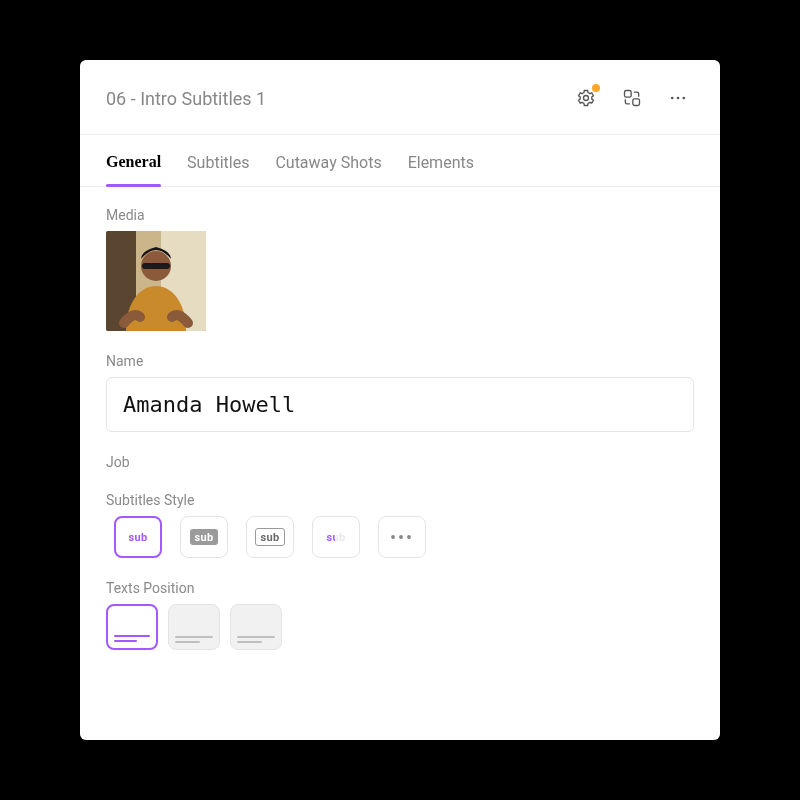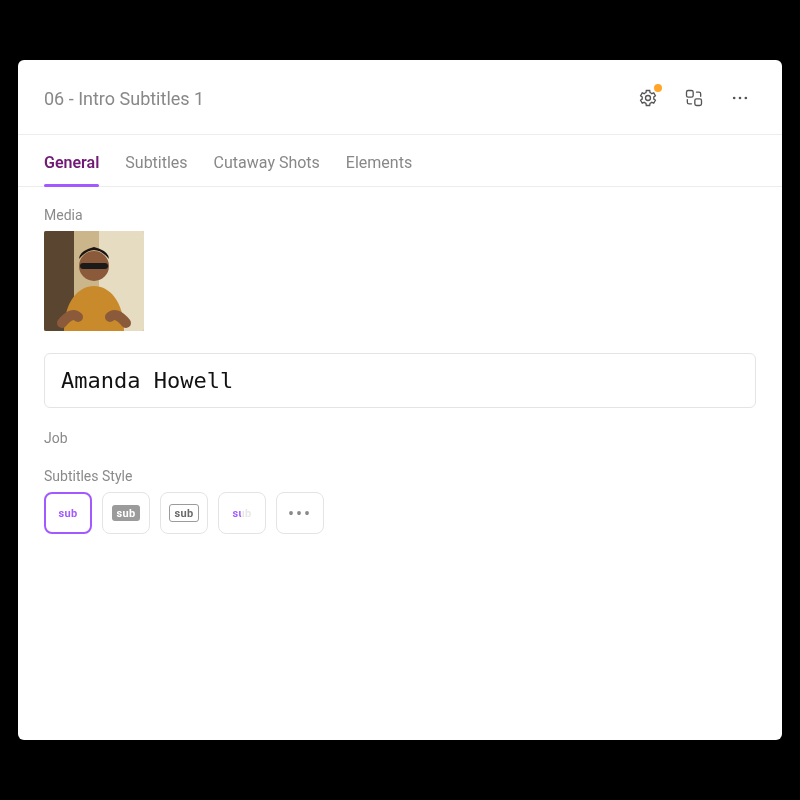--- a/index.html
+++ b/index.html
@@ -3,21 +3,21 @@
 <meta charset="utf-8">
 <style>
   * { box-sizing: border-box; margin: 0; padding: 0; }
   body {
     width: 800px; height: 800px;
     background: #000;
     font-family: -apple-system, BlinkMacSystemFont, "Segoe UI", Roboto, Arial, sans-serif;
     display: flex; align-items: center; justify-content: center;
   }
   .panel {
-    width: 764px; height: 680px;
+    width: 640px; height: 680px;
     background: #fff; border-radius: 6px;
     box-shadow: 0 8px 24px rgba(0,0,0,.4);
     display: flex; flex-direction: column;
     overflow: hidden;
   }
   .header {
     display: flex; align-items: center;
     padding: 22px 26px 20px 26px;
     border-bottom: 1px solid #ededed;
   }
@@ -39,21 +39,21 @@
   }
   .tabs {
     display: flex; gap: 26px;
     padding: 18px 26px 0 26px;
     border-bottom: 1px solid #ededed;
   }
   .tab {
     font-size: 16px; color: #888; padding-bottom: 14px;
     cursor: pointer; position: relative;
   }
-  .tab.active { color: #701a75; font-weight: 600; }
+  .tab.active { color: #000000; font-weight: 600; font-family: Liberation Serif, serif; }
   .tab.active::after {
     content: ""; position: absolute; left: 0; right: 0; bottom: -1px;
     height: 3px; background: #a259ff; border-radius: 2px;
   }
   .body { padding: 20px 26px 10px 26px; overflow: auto; flex: 1 1 auto; }
   .section-label {
     font-size: 14px; color: #8a8a8a; margin-bottom: 8px; display: block;
   }
   .media-thumb {
     width: 100px; height: 100px; border-radius: 2px;
@@ -67,21 +67,21 @@
     border: 1px solid #e4e4e4; border-radius: 6px;
     padding: 14px 16px;
     font-family: ui-monospace, SFMono-Regular, Menlo, Consolas, monospace;
     font-size: 22px; color: #111;
   }
   .chip-row { display: flex; gap: 10px; margin-top: 6px; }
   .style-chip {
     width: 48px; height: 42px;
     border: 1px solid #e4e4e4; border-radius: 8px;
     display: flex; align-items: center; justify-content: center;
-    cursor: pointer; background: #fff;
+    cursor: pointer; background: #fff; margin-left: 8px;
   }
   .style-chip.selected { border: 2px solid #a259ff; }
   .sub-glyph {
     font-size: 11px; font-weight: 700; letter-spacing: .3px;
     padding: 3px 5px 2px 5px; border-radius: 3px; line-height: 1;
   }
   .g1 { color: #a259ff; background: transparent; }
   .g2 { color: #fff; background: #9b9b9b; }
   .g3 { color: #6a6a6a; border: 1.5px solid #9b9b9b; }
   .g4 {
@@ -153,20 +153,21 @@
         <path d="M20 100 C20 70 35 55 50 55 C65 55 80 70 80 100 Z" fill="#c98a2b"></path>
         <circle cx="50" cy="35" r="15" fill="#8a5a3a"></circle>
         <path d="M35 28 Q50 10 65 28 Q65 20 50 16 Q35 20 35 28 Z" fill="#1a1412"></path>
         <rect x="36" y="32" width="28" height="6" rx="3" fill="#1a1a1a"></rect>
         <path d="M18 92 Q28 80 34 86" stroke="#8a5a3a" stroke-width="10" stroke-linecap="round" fill="none"></path>
         <path d="M82 92 Q72 80 66 86" stroke="#8a5a3a" stroke-width="10" stroke-linecap="round" fill="none"></path>
       </svg>
     </div>
 
     <div class="field">
+      <span class="section-label">Name</span>
       <input class="text-input" type="text" value="Amanda Howell" style="">
     </div>
 
     <div class="field">
       <span class="section-label">Job</span>
     </div>
 
     <div class="field">
       <span class="section-label">Subtitles Style</span>
       <div class="chip-row">
@@ -181,15 +182,32 @@
         </div>
         <div class="style-chip">
           <span class="sub-glyph g4">sub</span>
         </div>
         <div class="style-chip">
           <span class="more-dots">•••</span>
         </div>
       </div>
     </div>
 
+    <div class="field">
+      <span class="section-label">Texts Position</span>
+      <div class="chip-row">
+        <div class="pos-chip selected">
+          <div class="line"></div>
+          <div class="line" style="width:65%"></div>
+        </div>
+        <div class="pos-chip alt">
+          <div class="line"></div>
+          <div class="line" style="width:65%"></div>
+        </div>
+        <div class="pos-chip alt">
+          <div class="line"></div>
+          <div class="line" style="width:65%"></div>
+        </div>
+      </div>
+    </div>
 
   </div>
 </div>
 
 </body></html>

